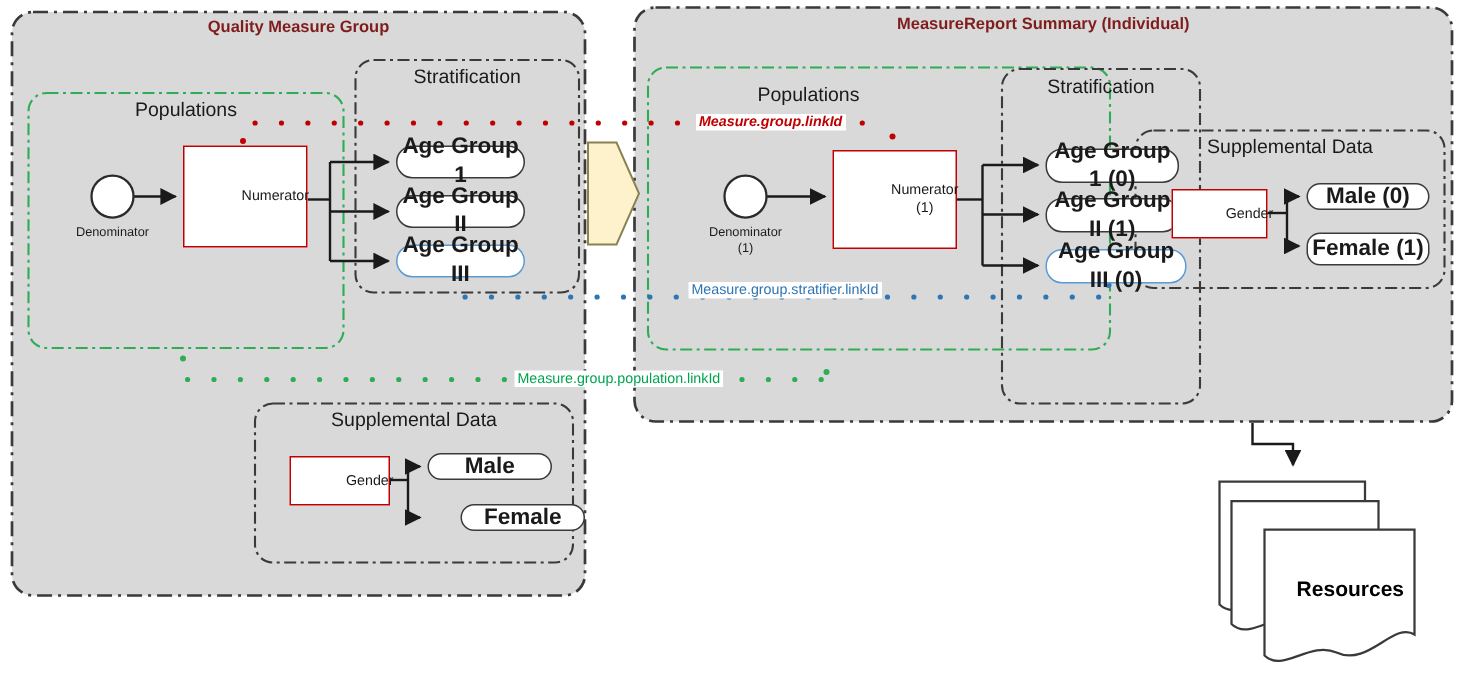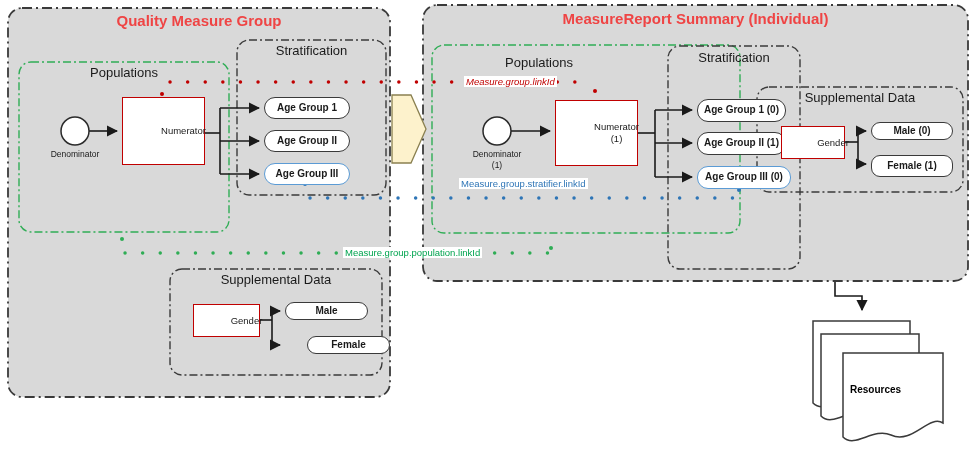--- a/index.html
+++ b/index.html
@@ -2,36 +2,36 @@
 <html><head>
 <meta charset="utf-8">
 <style>
   html,body{margin:0;padding:0;background:#ffffff;}
   #stage{
     position:relative;width:978px;height:453px;overflow:hidden;
     font-family:"Liberation Sans",sans-serif;color:#1a1a1a;background:#ffffff;
   }
   svg{position:absolute;left:0;top:0;}
   .lbl{position:absolute;white-space:nowrap;}
-  .group-title{font-weight:bold;font-size:15px;text-align:center;color:#ef4444;}
+  .group-title{font-weight:bold;font-size:11px;text-align:center;color:#7f1d1d;}
   .container-label{font-size:13px;text-align:center;color:#1a1a1a;}
   .node{
     position:absolute;display:flex;align-items:center;justify-content:center;
     background:#ffffff;font-size:9.5px;text-align:center;line-height:1.25;
     box-sizing:border-box;color:#1a1a1a;
   }
   .rect-node{border:1.5px solid #c00000;padding-left:40px;}
-  .pill{border:1.4px solid #3a3a3a;border-radius:11px;font-weight:bold;font-size:10px;}
+  .pill{border:1.4px solid #3a3a3a;border-radius:11px;font-weight:bold;font-size:15px;}
   .pill.blue{border-color:#5b9bd5;}
   .small-cap{font-size:8.5px;text-align:center;line-height:1.25;color:#1a1a1a;}
   .trail-label{font-size:9.5px;background:#ffffff;padding:0 2px;line-height:1.2;}
-  .trail-label.red{color:#c00000;font-style:italic;font-weight:normal;}
+  .trail-label.red{color:#c00000;font-style:italic;font-weight:bold;}
   .trail-label.blue{color:#2e75b6;}
   .trail-label.green{color:#00a44f;margin-left:17px;}
-  .resources-label{font-weight:bold;font-size:10px;text-align:left;color:#000;}
+  .resources-label{font-weight:bold;font-size:14px;text-align:right;color:#000;}
 </style>
 </head>
 <body>
 
 <div id="stage">
 
   <svg width="978" height="453" viewBox="0 0 978 453">
     <defs>
       <marker id="arr" viewBox="0 0 10 10" refX="9" refY="5" markerWidth="7" markerHeight="7" orient="auto-start-reverse">
         <path d="M0,0 L10,5 L0,10 Z" fill="#1a1a1a"></path>
@@ -161,18 +161,18 @@
     <span>Gender</span>
   </div>
   <div class="node pill" style="left:871px;top:122px;width:82px;height:18px;border-radius:9px;">
     <span>Male (0)</span>
   </div>
   <div class="node pill" style="left:871px;top:155px;width:82px;height:22px;border-radius:9px;">
     <span>Female (1)</span>
   </div>
 
   <div class="lbl trail-label red" style="left:464px;top:76px;">Measure.group.linkId</div>
-  <div class="lbl trail-label blue" style="left:459px;top:178px;">Measure.group.stratifier.linkId</div>
+  <div class="lbl trail-label blue" style="left:459px;top:188px;">Measure.group.stratifier.linkId</div>
   <div class="lbl trail-label green" style="left:326px;top:247px;">Measure.group.population.linkId</div>
 
   <div class="lbl resources-label" style="left:850px;top:384px;width:86px;">Resources</div>
 
 </div>
 
 </body></html>

